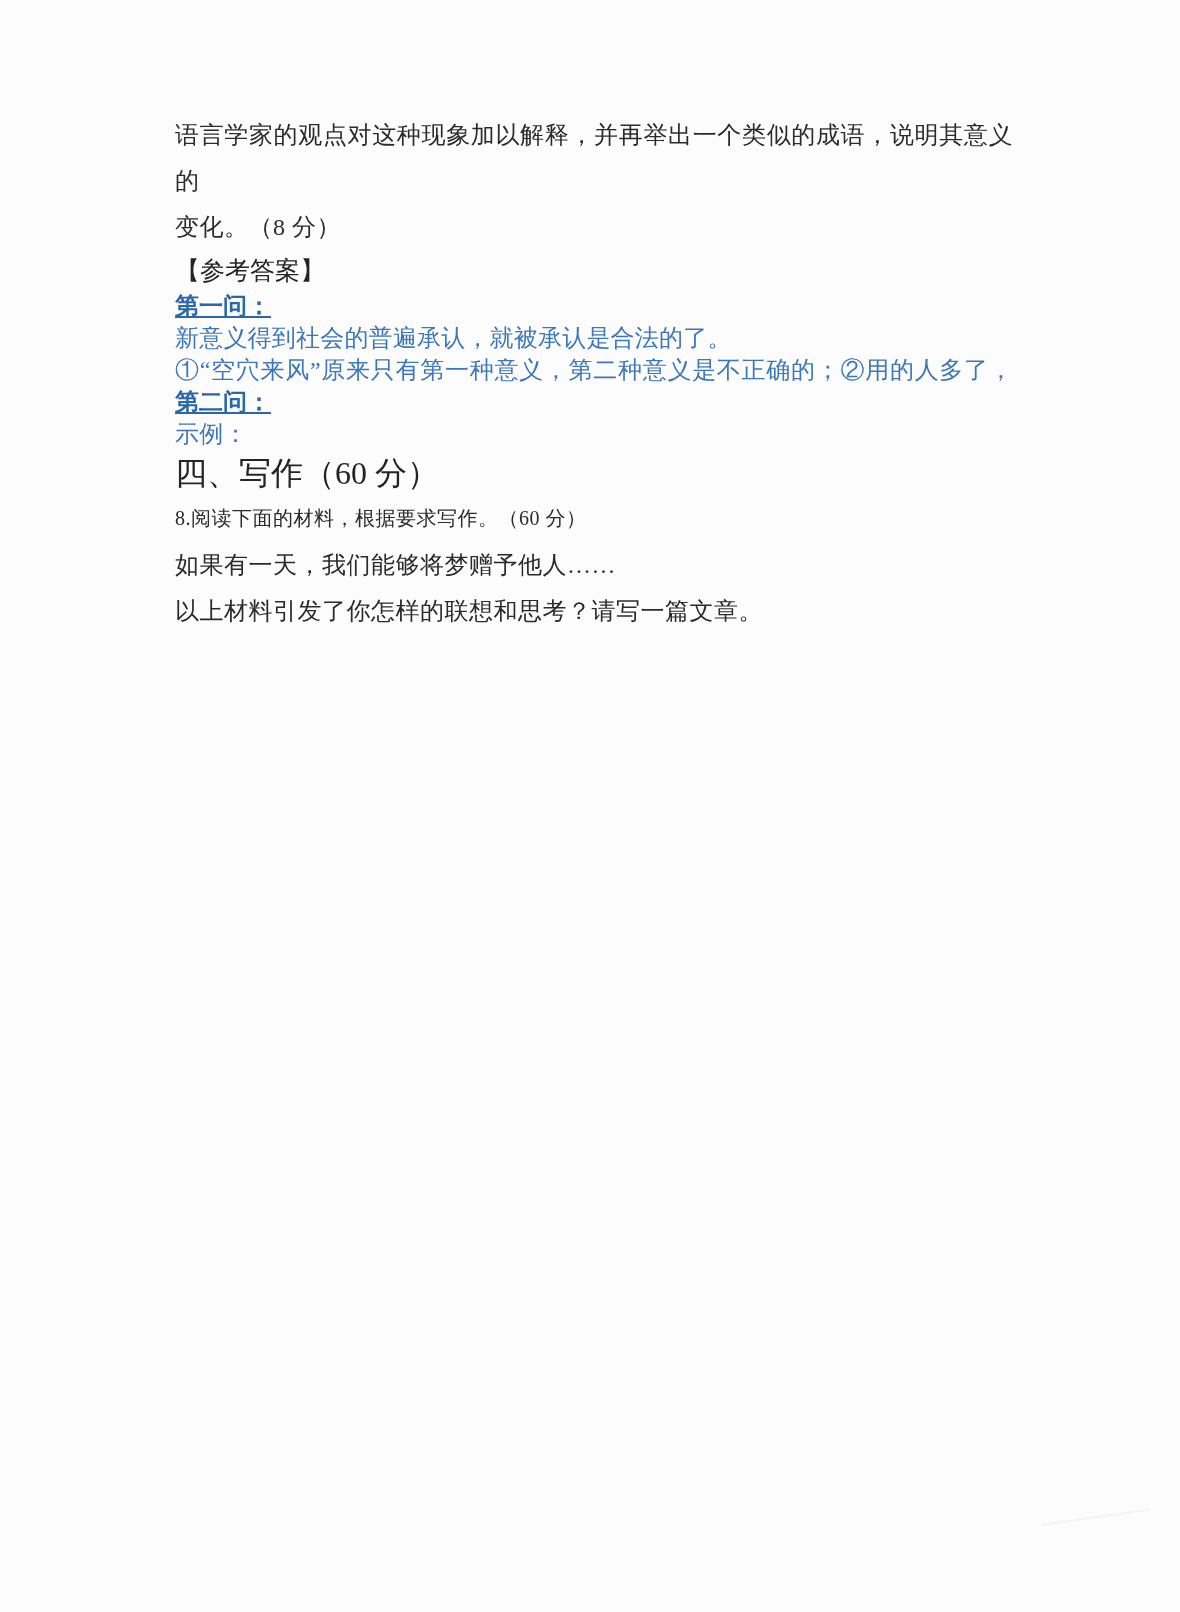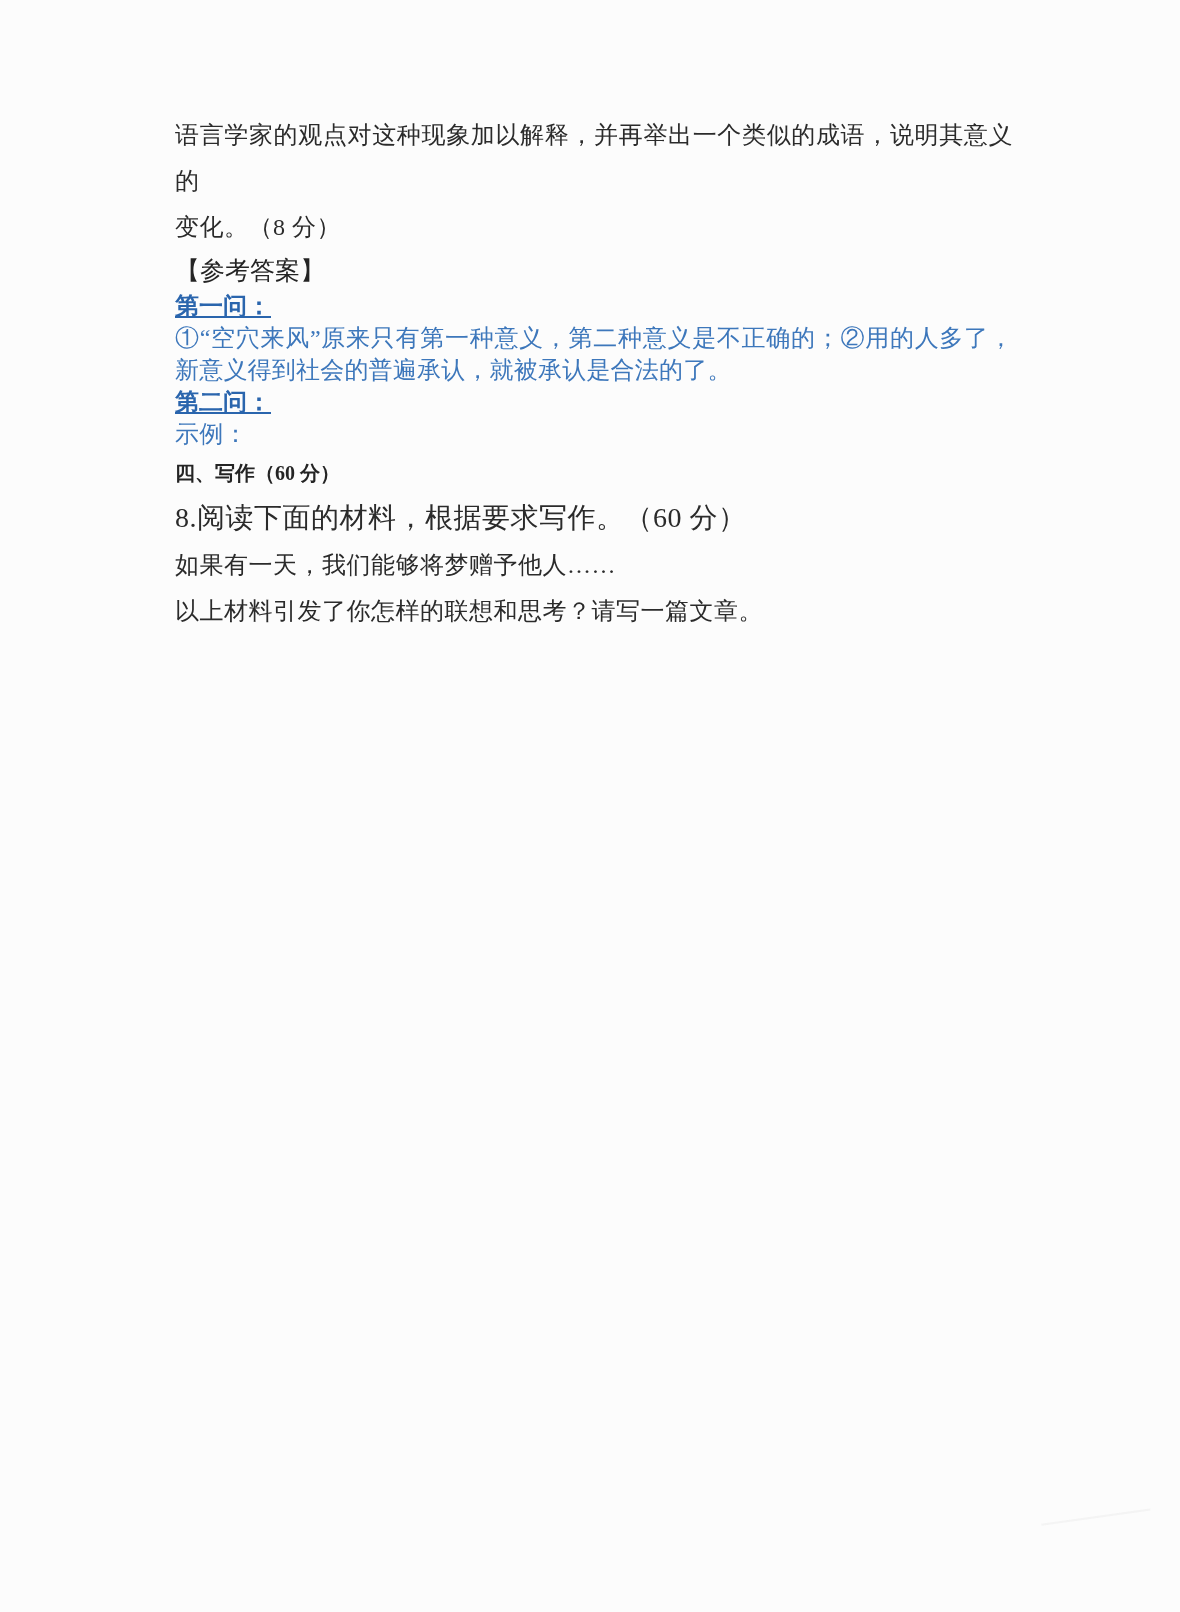--- a/index.html
+++ b/index.html
@@ -48,28 +48,28 @@
     color: #2a65ad;
     text-decoration: underline;
   }
   .blue-line {
     font-size: 24px;
     line-height: 32px;
     color: #3d77bb;
     letter-spacing: 0.2px;
   }
   .section-heading {
-    font-size: 20px;
+    font-size: 32px;
     line-height: 42px;
-    font-weight: bold;
+    font-weight: normal;
     color: #242424;
     margin-top: 2px;
   }
   .task-line {
-    font-size: 28px;
+    font-size: 20px;
     line-height: 48px;
     color: #2b2b2b;
     letter-spacing: 0.5px;
   }
   .material { margin-top: 6px; }
   .smudge {
     position: absolute;
     right: 28px;
     bottom: 78px;
     width: 110px;
@@ -88,22 +88,22 @@
     <div>
       <div class="black-line fill">语言学家的观点对这种现象加以解释，并再举出一个类似的成语，说明其意义的</div>
       <div class="black-line">变化。（8 分）</div>
     </div>
 
     <div class="answer-header">【参考答案】</div>
 
     <div class="blue-label">第一问：</div>
 
     <div>
+      <div class="blue-line">新意义得到社会的普遍承认，就被承认是合法的了。</div>
       <div class="blue-line fill">①“空穴来风”原来只有第一种意义，第二种意义是不正确的；②用的人多了，</div>
-      <div class="blue-line">新意义得到社会的普遍承认，就被承认是合法的了。</div>
     </div>
 
     <div class="blue-label">第二问：</div>
 
     <div class="blue-line">示例：</div>
 
 
     <div class="section-heading">四、写作（60 分）</div>
 
     <div class="task-line">8.阅读下面的材料，根据要求写作。（60 分）</div>

